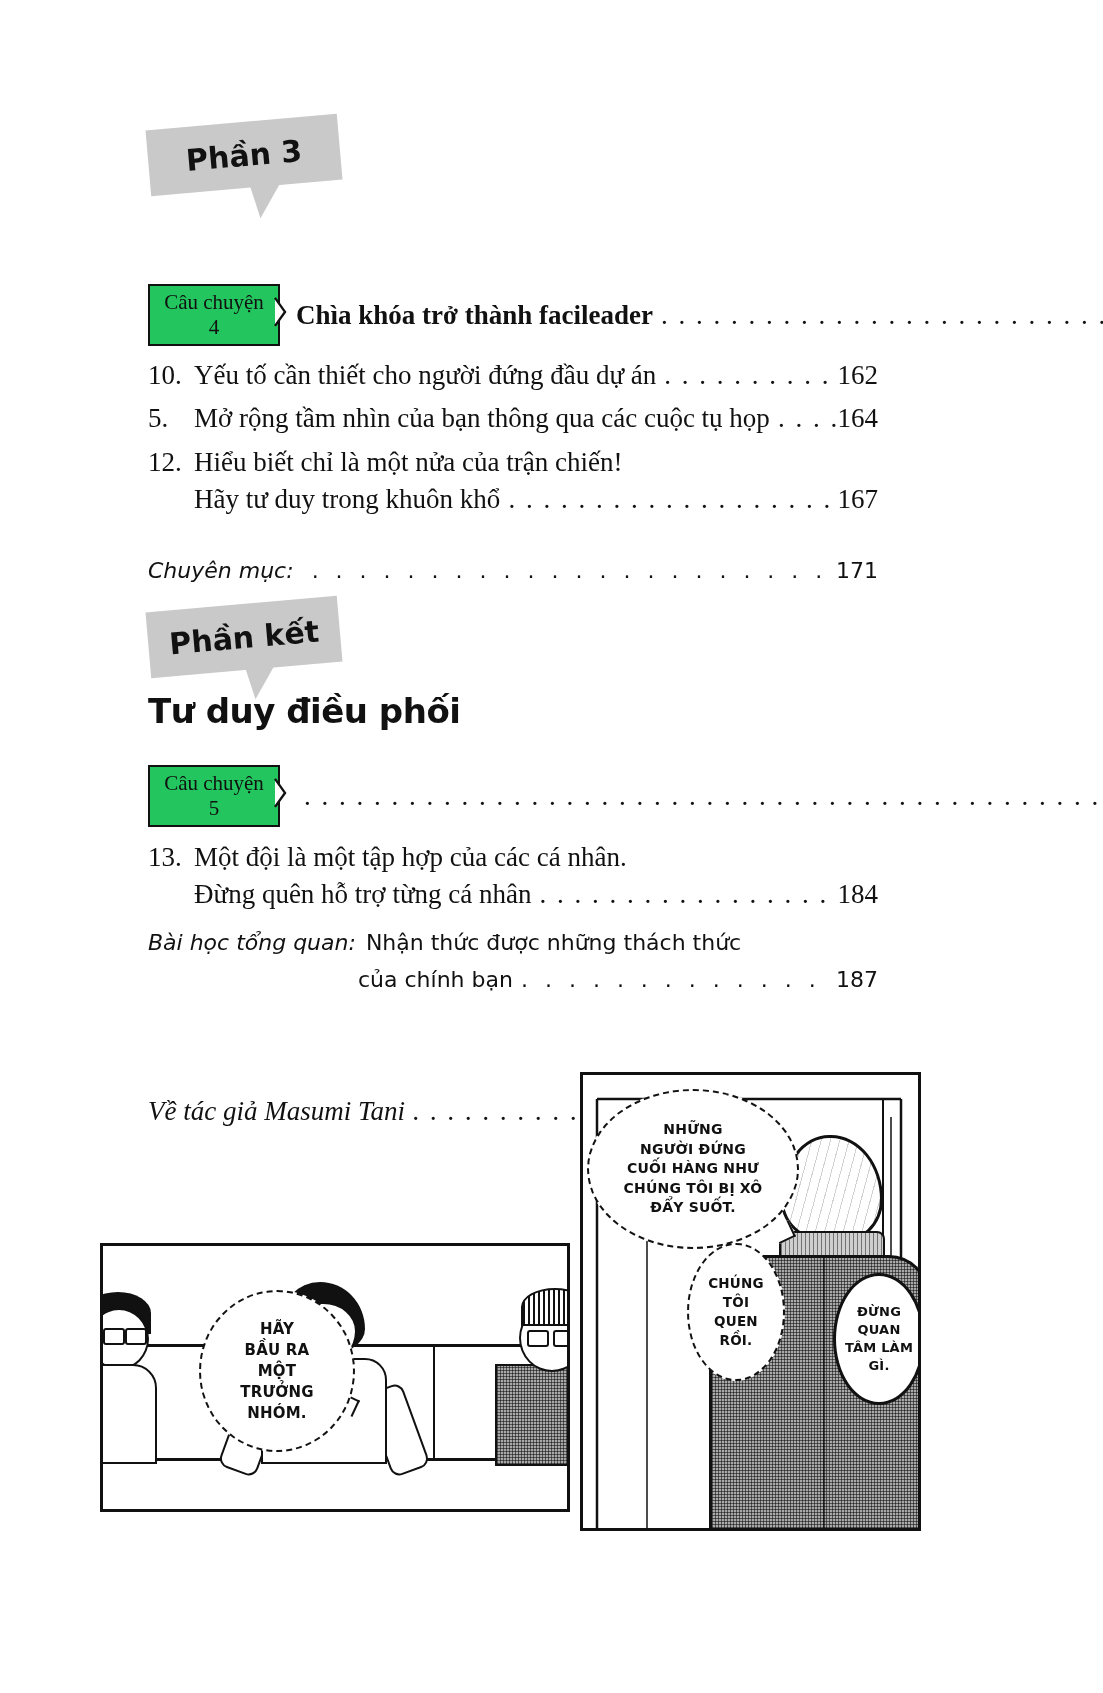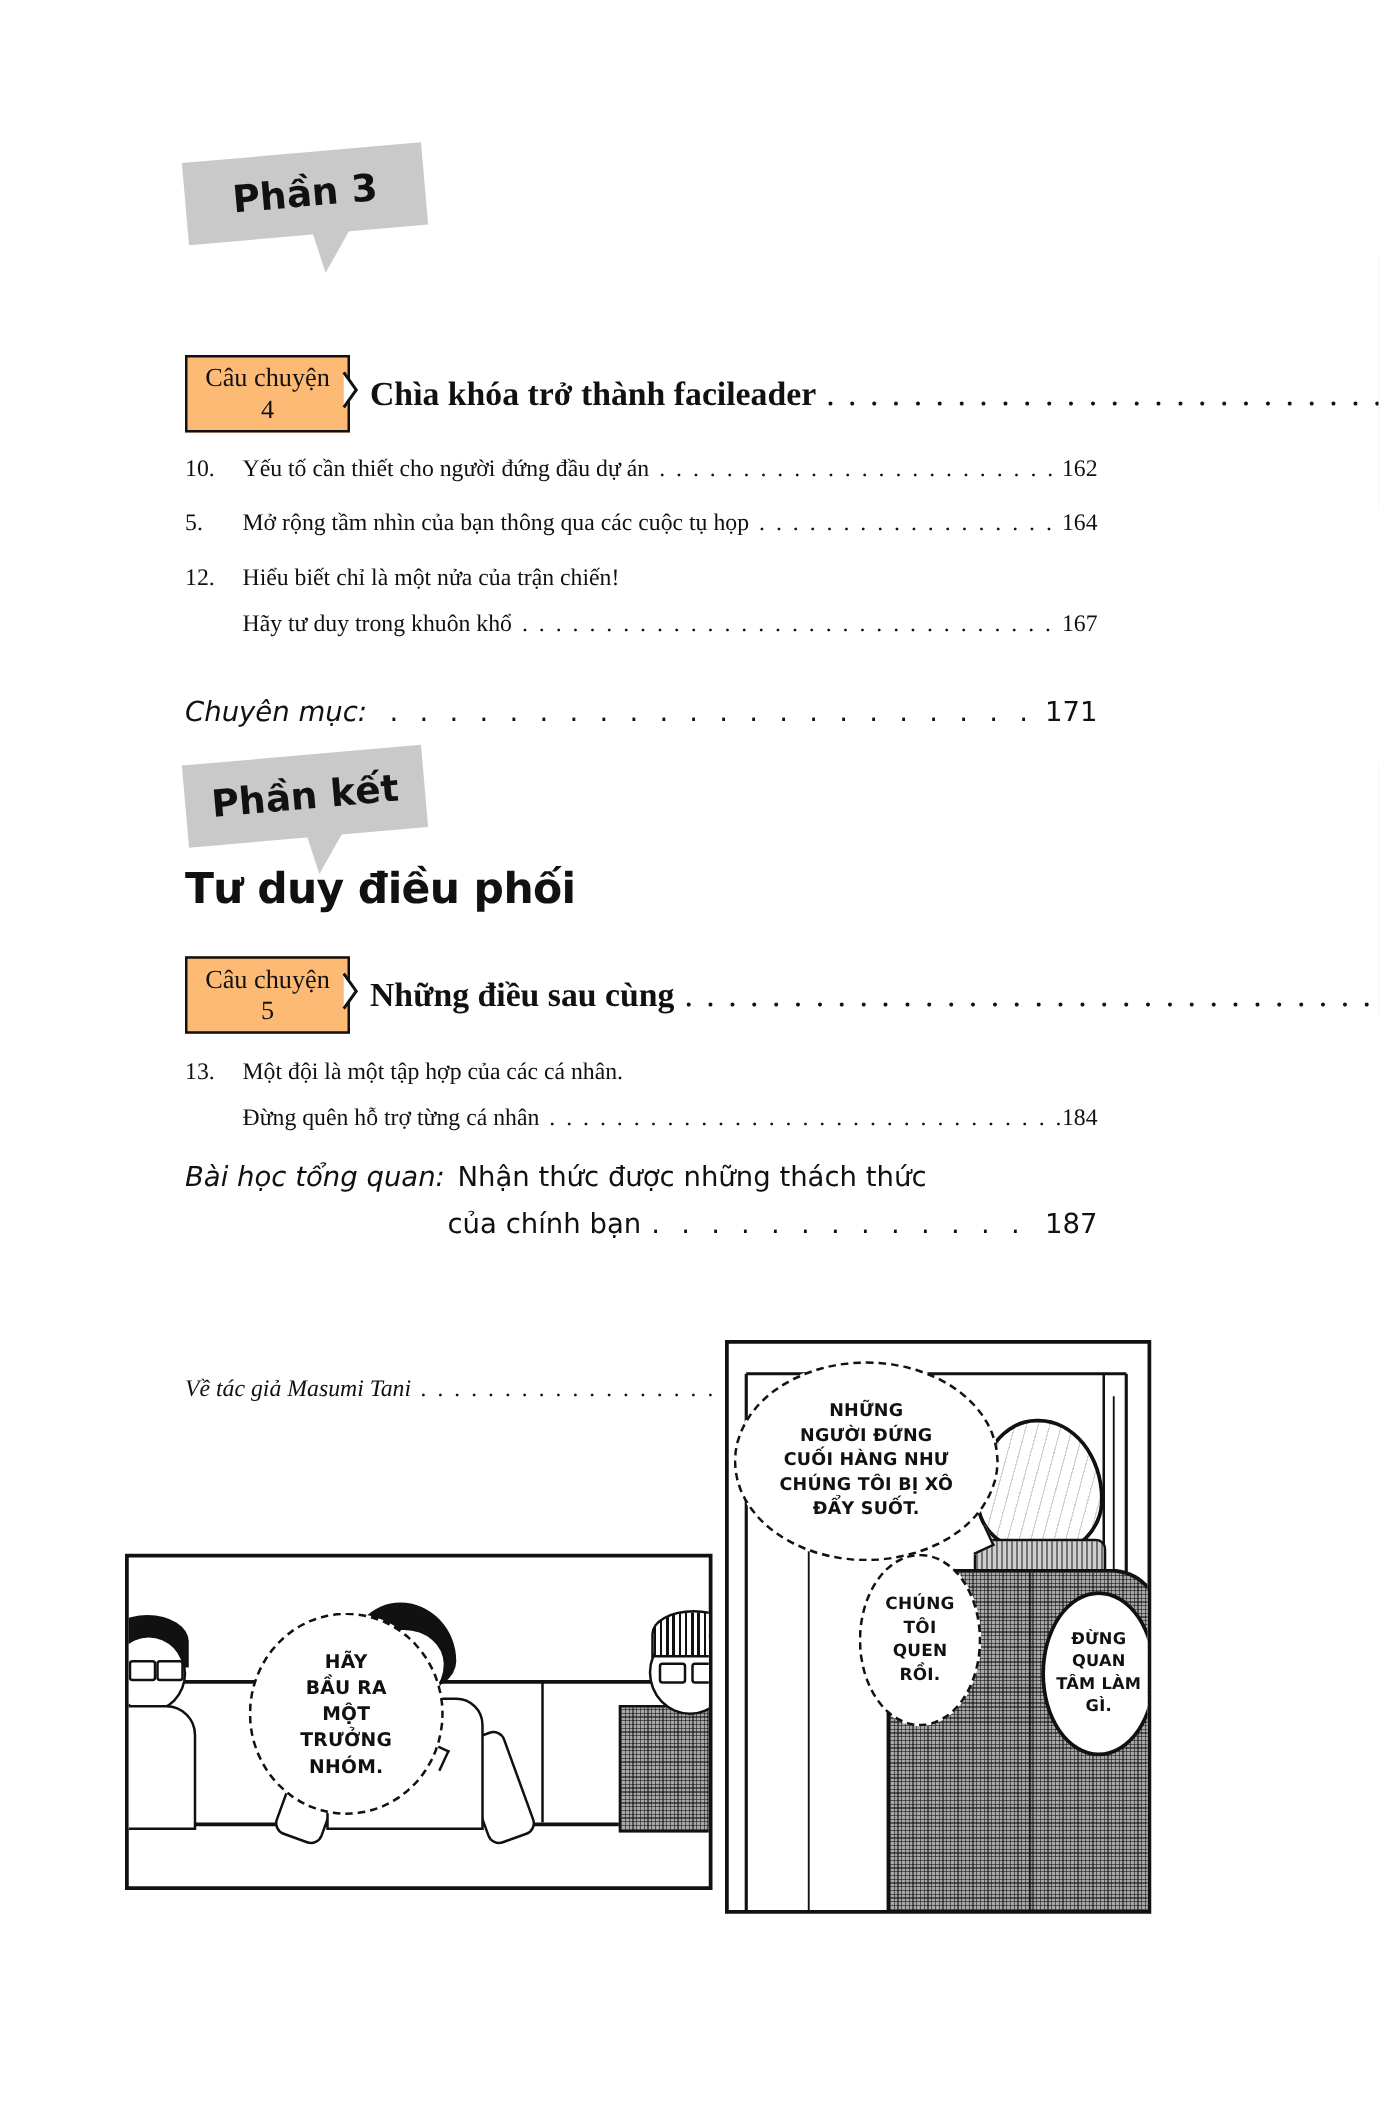--- a/index.html
+++ b/index.html
@@ -12,27 +12,27 @@
        font-family:"DejaVu Sans",sans-serif;font-weight:700;font-size:30px;transform:rotate(-5deg);}
   .tag-tail{width:0;height:0;border-top:34px solid #c9c9c9;border-left:6px solid transparent;
             border-right:26px solid transparent;transform:rotate(-8deg);}
 
   .h-section{left:148px;width:740px;font-family:"DejaVu Sans",sans-serif;font-weight:700;
              font-size:34px;letter-spacing:-0.5px;white-space:nowrap;}
 
   
   .story-row{left:148px;width:730px;display:flex;align-items:center;}
   .story-box{position:relative;flex:none;border:2px solid #111;width:128px;height:58px;display:flex;
-             flex-direction:column;align-items:center;justify-content:center;font-size:21px;line-height:1.2;background:#fdba74;}
+             flex-direction:column;align-items:center;justify-content:center;font-size:21px;line-height:1.2;background:#22c55e;}
   .story-box .chev{position:absolute;right:-11px;top:50%;transform:translateY(-50%);}
   .story-line{flex:1;display:flex;align-items:baseline;margin-left:16px;font-size:27px;}
   .story-title{font-weight:700;white-space:nowrap;}
 
   
-  .row{left:148px;width:730px;font-size:19px;line-height:37px;}
+  .row{left:148px;width:730px;font-size:27px;line-height:37px;}
   .fl{display:flex;align-items:baseline;}
   .num{flex:none;width:46px;}
   .txt{flex:none;white-space:nowrap;}
   .ind{padding-left:46px;}
   .ind-c{padding-left:210px;}
   .dots{flex:1;overflow:hidden;white-space:nowrap;margin:0 2px 0 8px;letter-spacing:2px;}
   .pg{flex:none;}
 
   .feature{font-family:"DejaVu Sans",sans-serif;font-size:22px;line-height:37px;}
   .feature .prefix{font-style:italic;margin-right:10px;white-space:nowrap;}
@@ -159,21 +159,20 @@
     <div class="story-box">
       <span>Câu chuyện</span>
       <span>5</span>
       <span class="chev">
         <svg width="16" height="32" viewBox="0 0 16 32">
             <polyline points="2,2 12,16 2,30" fill="#ffffff" stroke="#111" stroke-width="2.4"></polyline>
           </svg>
       </span>
     </div>
     <div class="story-line">
-      <span class="story-title">Những điều sau cùng</span>
       <span class="dots">. . . . . . . . . . . . . . . . . . . . . . . . . . . . . . . . . . . . . . . . . . . . . . . . . . . . . . . . . . . . . . . . . . . . . . . . . . . .</span>
 
     </div>
   </div>
 
   <div class="abs row" style="top:839px;">
     <div class="fl">
       <span class="num">13.</span>
       <span class="txt">Một đội là một tập hợp của các cá nhân.</span>
     </div>

